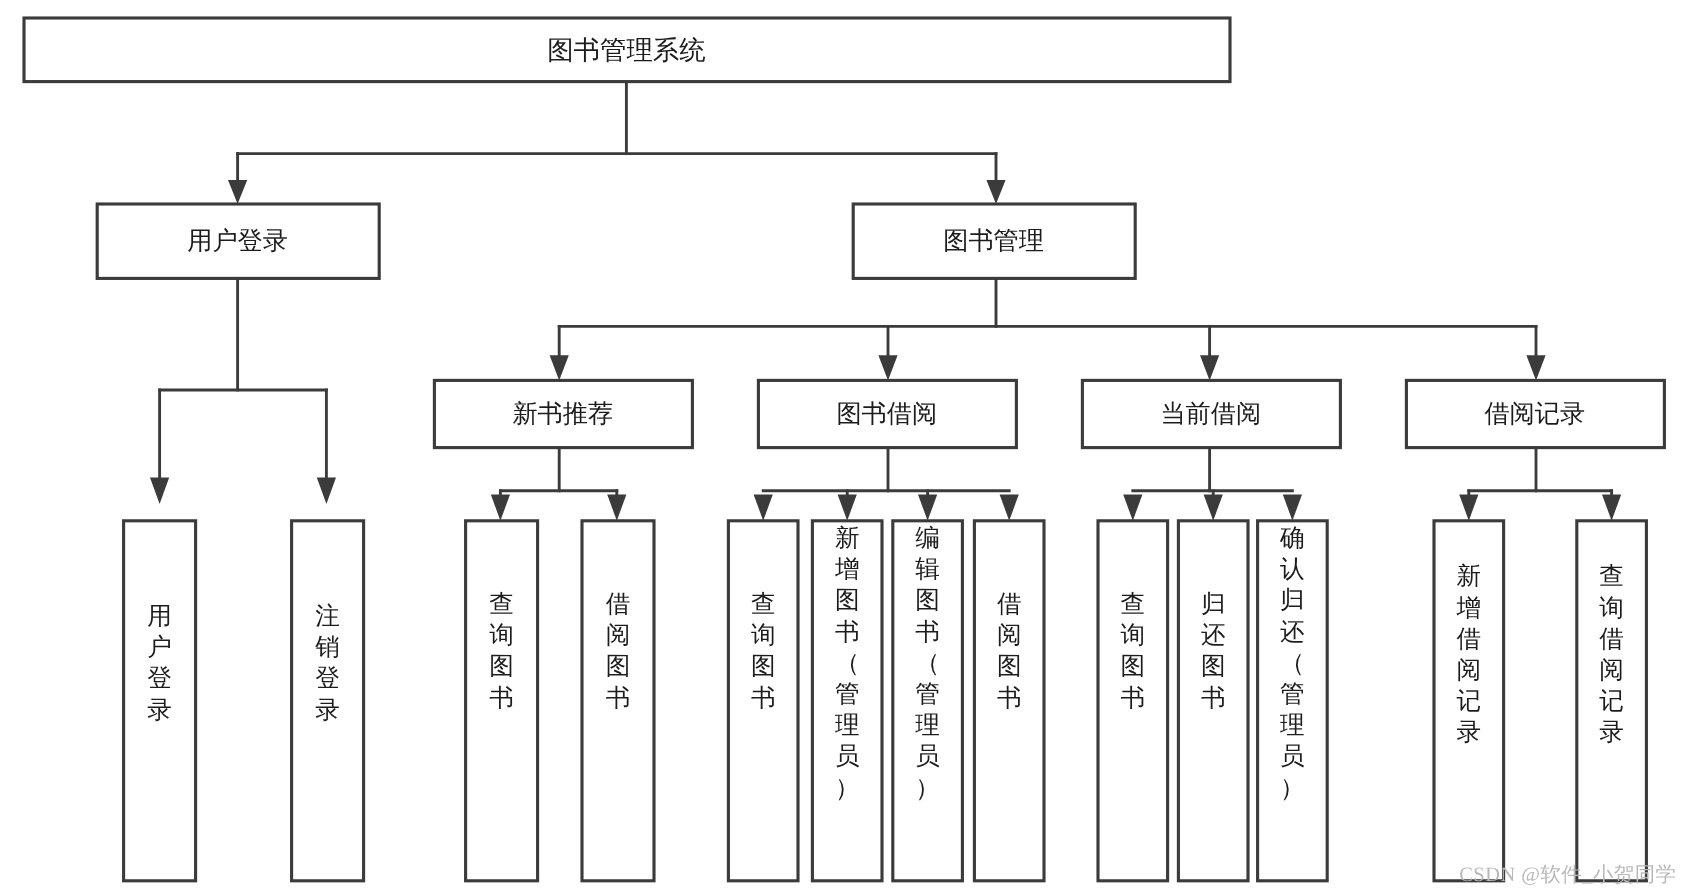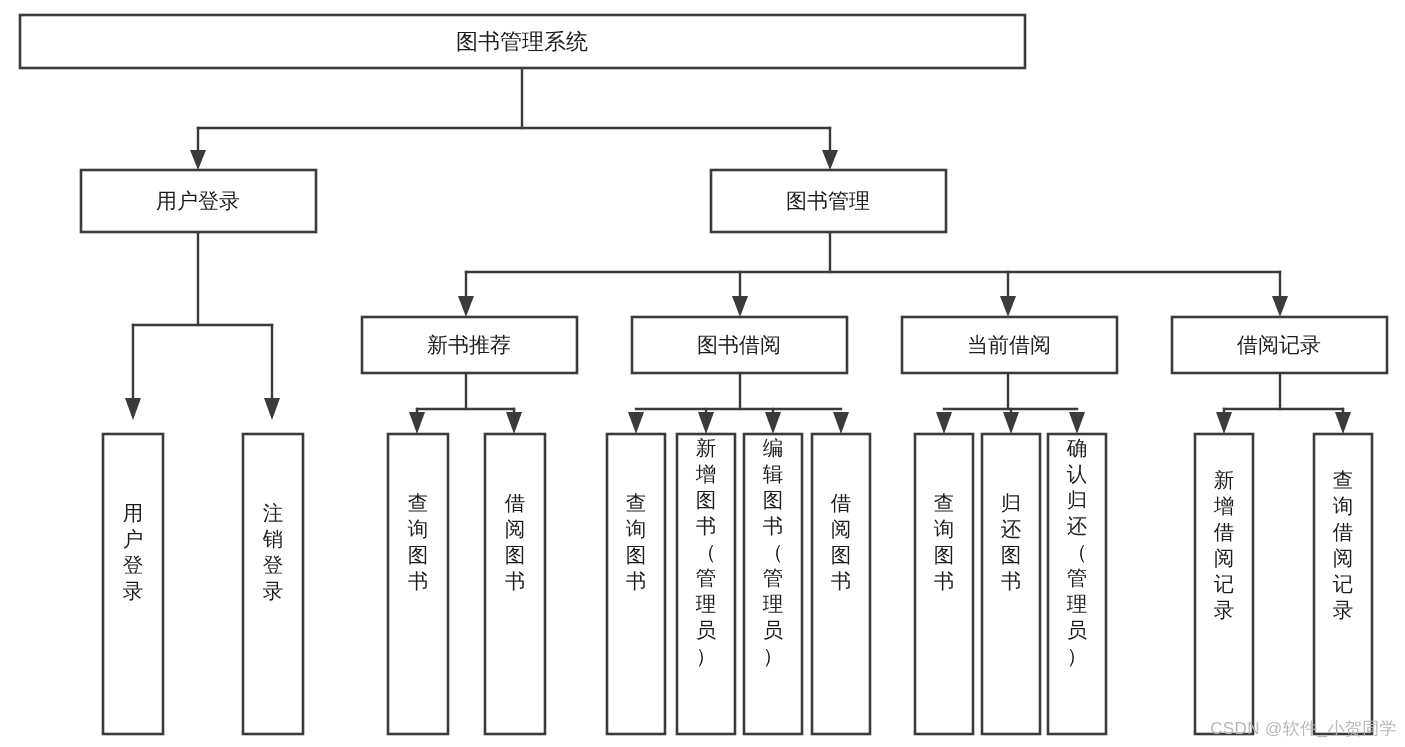--- a/index.html
+++ b/index.html
@@ -47,21 +47,21 @@
     stroke-linecap: square;
   }
   .arrow-head {
     fill: #3b3b3b;
     stroke: none;
   }
   .watermark {
     position: absolute;
     right: 8px;
     bottom: 7px;
-    font-family: Liberation Sans, sans-serif;
+    font-family: Liberation Serif, serif;
     font-size: 17px;
     color: #b8b8b8;
     letter-spacing: 0.4px;
     white-space: nowrap;
     pointer-events: none;
   }
 </style>
 </head>
 <body>
 

